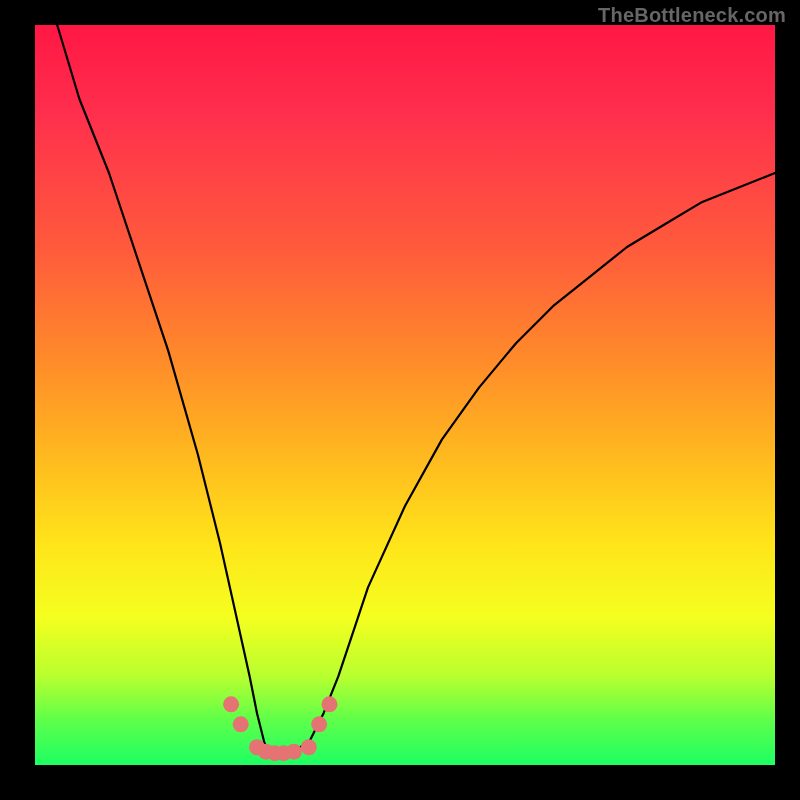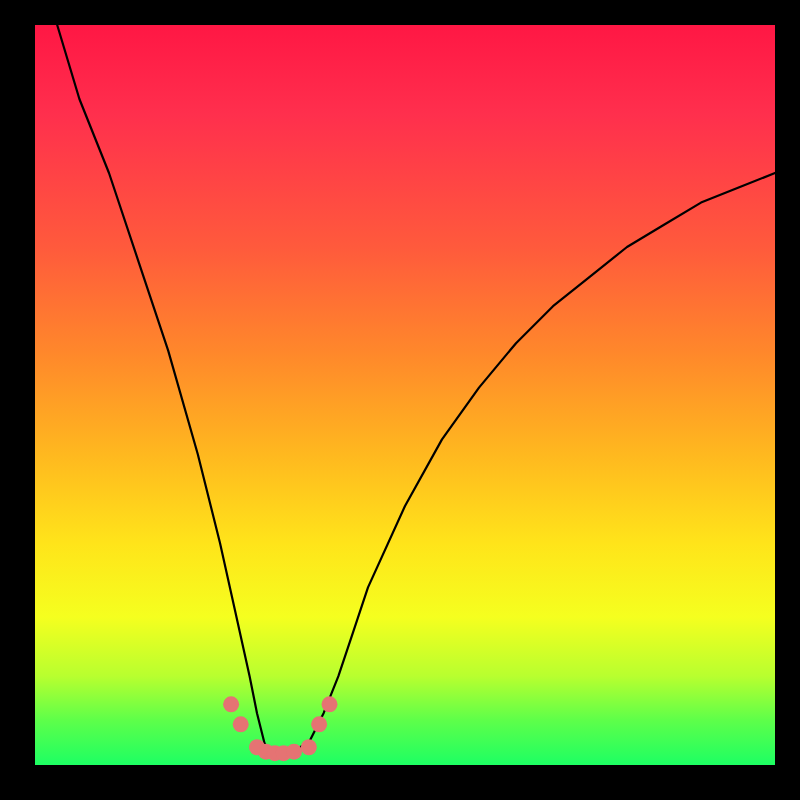--- a/index.html
+++ b/index.html
@@ -73,13 +73,14 @@
           <circle cx="239.76" cy="728.16" r="8" fill="#e57373"></circle>
           <circle cx="248.64" cy="728.16" r="8" fill="#e57373"></circle>
           <circle cx="259.00" cy="726.68" r="8" fill="#e57373"></circle>
           <circle cx="273.80" cy="722.24" r="8" fill="#e57373"></circle>
           <circle cx="284.16" cy="699.30" r="8" fill="#e57373"></circle>
           <circle cx="294.52" cy="679.32" r="8" fill="#e57373"></circle>
         </g>
     </svg>
   </div>
 
+  <div class="watermark">TheBottleneck.com</div>
 </div>
 
 </body></html>

